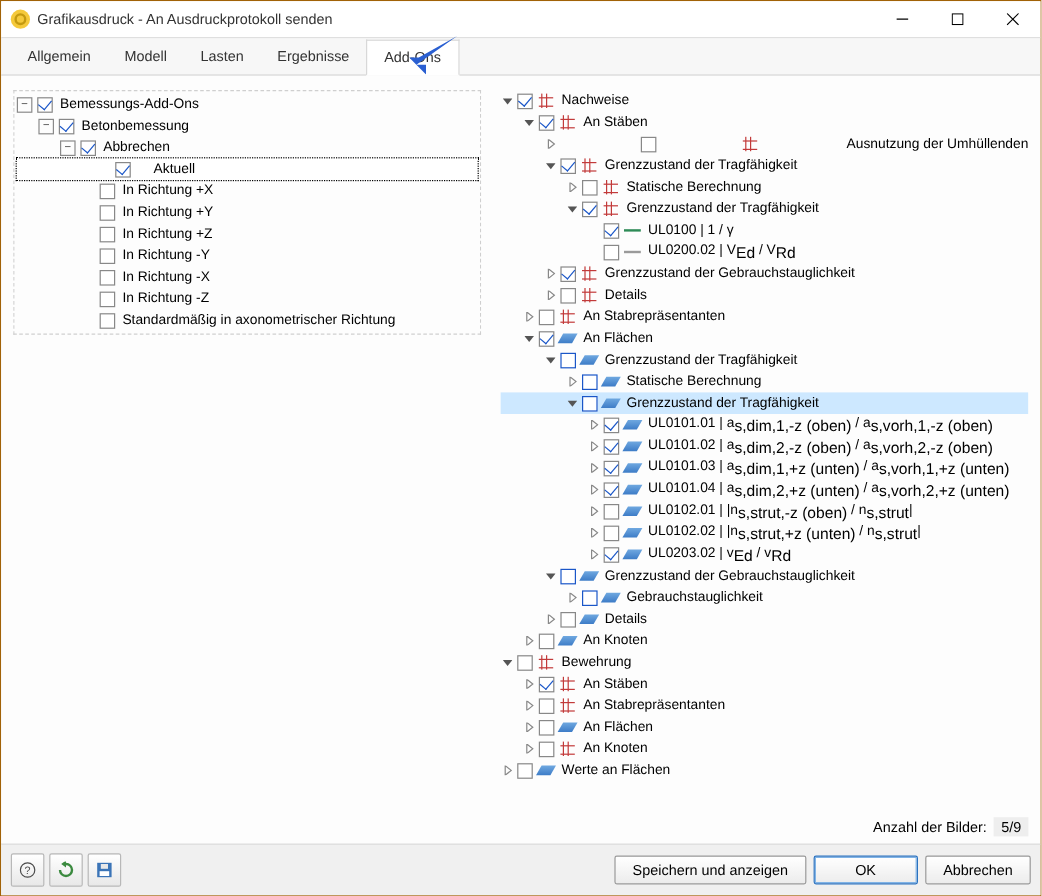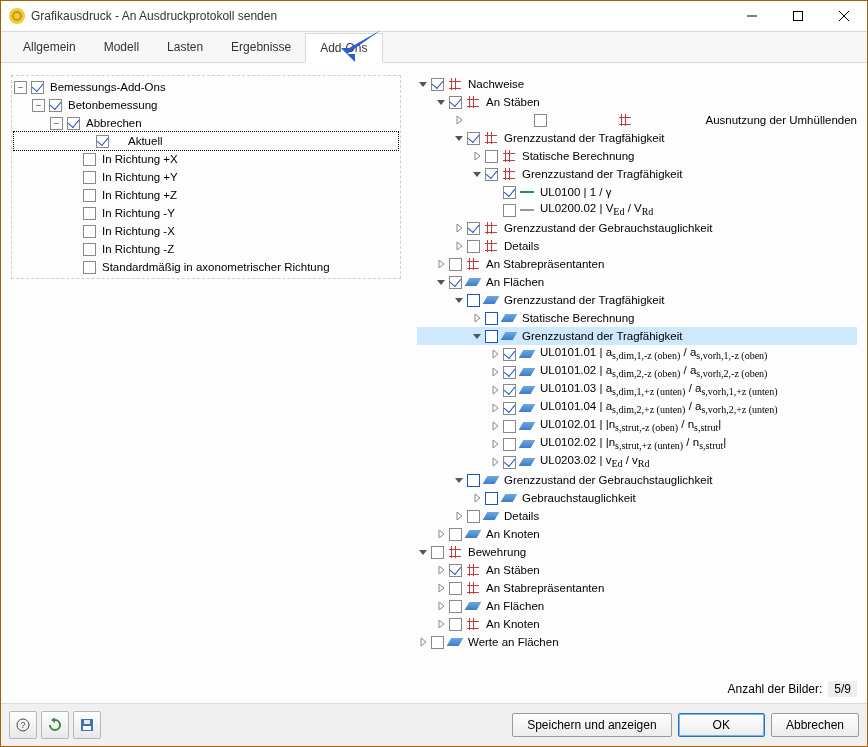--- a/index.html
+++ b/index.html
@@ -41,21 +41,21 @@
   .ic-chart::after{content:"";position:absolute;left:0;top:3px;width:12px;height:6px;border-top:1px solid #c23a3a;border-bottom:1px solid #c23a3a;}
   .ic-surf{width:12px;height:8px;background:linear-gradient(#6fa8e0,#3d7cc7);transform:skewX(-30deg);}
   .ic-gline{width:14px;height:2px;background:#2e8b57;}
   .ic-gray{width:14px;height:2px;background:#9a9a9a;}
   .footer-row{height:28px;display:flex;align-items:center;padding:0 10px;background:#fdfdfd;border-top:none;}
   .footer-row .counter-box{padding:1px 6px;background:#eee;margin-left:6px;font-size:12px;}
   .btnbar{height:42px;border-top:1px solid #dcdcdc;display:flex;align-items:center;padding:0 8px;background:#f0f0f0;}
   .icon-btn{width:26px;height:26px;border:1px solid #b8b8b8;background:linear-gradient(#fff,#e8e8e8);margin-right:4px;display:flex;align-items:center;justify-content:center;border-radius:2px;cursor:pointer;}
   .push-btn{height:24px;border:1px solid #9a9a9a;background:linear-gradient(#fff,#ececec);padding:0 14px;margin-left:6px;font-size:12px;cursor:pointer;border-radius:2px;}
   .push-btn.primary{border-color:#2a72c0;box-shadow:inset 0 0 0 1px #7fb3e6;padding:0 34px;}
-  sub{font-size:10px;font-family:Liberation Serif, serif;}
+  sub{font-size:13px;}
 </style>
 </head>
 <body>
 
 <div class="window">
   <div class="titlebar">
     <span class="app-icon"></span>
     <span class="title-text">Grafikausdruck - An Ausdruckprotokoll senden</span>
     <span class="spacer"></span>
     <div class="win-btns">

